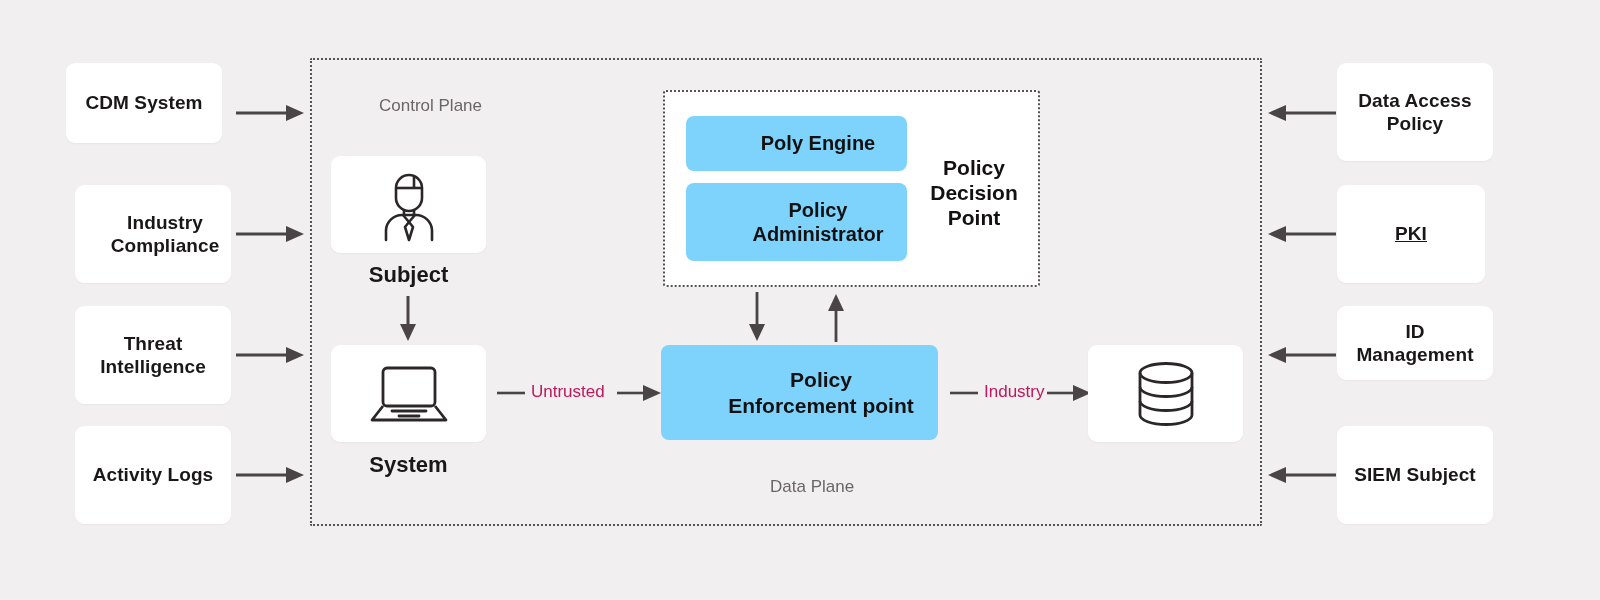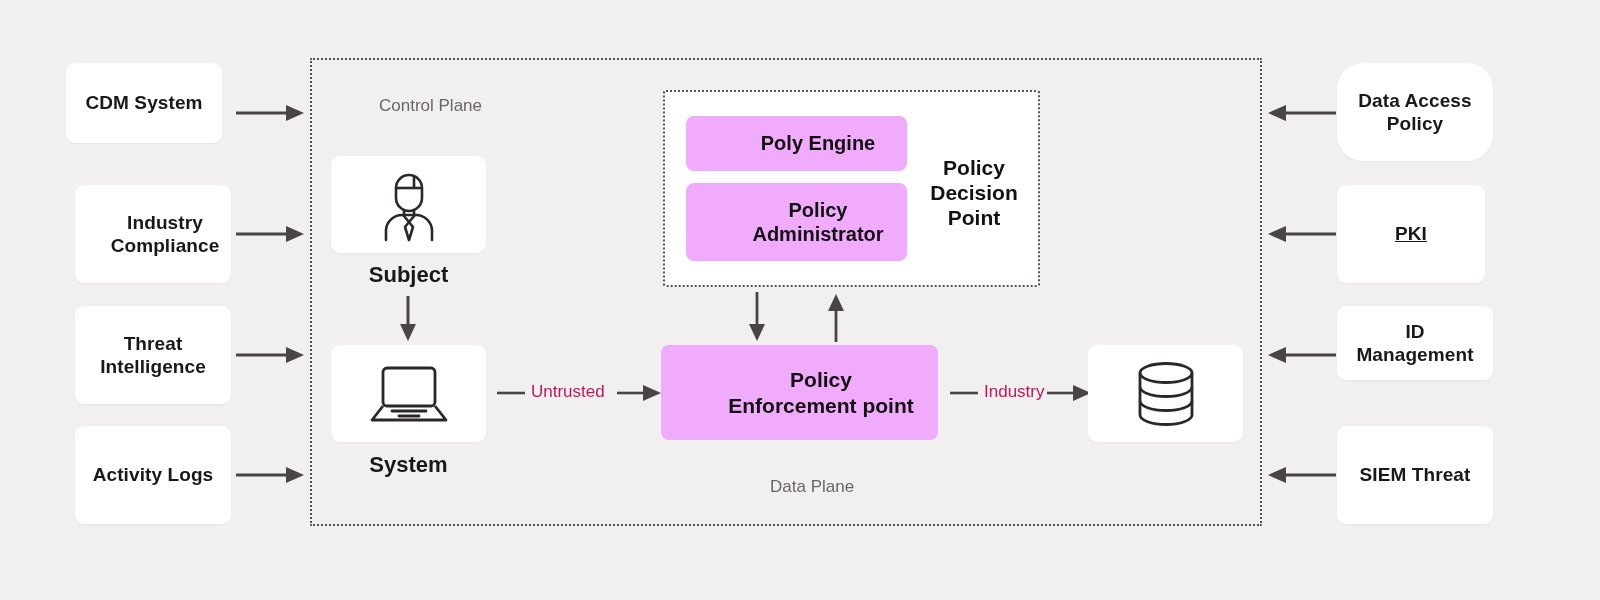--- a/index.html
+++ b/index.html
@@ -71,21 +71,21 @@
     white-space: pre-line;
   }
 
   
   .pdp-card {
     background: #ffffff;
     border: 2.5px dotted #575152;
     border-radius: 3px;
   }
   .gray-box {
-    background: #f0abfc;
+    background: #7dd3fc;
     border-radius: 8px;
     display: flex;
     align-items: center;
     justify-content: center;
     text-align: center;
     color: #141112;
     font-weight: bold;
     font-size: 20px;
     line-height: 1.22;
     white-space: pre-line;
@@ -146,33 +146,33 @@
   </svg>
   <svg class="abs" style="left:236px; top:342px;" width="70" height="26">
     <line x1="0" y1="13" x2="52" y2="13" stroke="#4a4446" stroke-width="3"></line>
     <polygon points="50,5 68,13 50,21" fill="#4a4446"></polygon>
   </svg>
   <svg class="abs" style="left:236px; top:462px;" width="70" height="26">
     <line x1="0" y1="13" x2="52" y2="13" stroke="#4a4446" stroke-width="3"></line>
     <polygon points="50,5 68,13 50,21" fill="#4a4446"></polygon>
   </svg>
 
-  <div class="abs card" style="left:1337px; top:63px; width:156px; height:98px;border-radius:26px;">
+  <div class="abs card" style="left:1337px; top:63px; width:156px; height:98px;">
     <span style="white-space:pre-line;">Data Access
 Policy</span>
   </div>
   <div class="abs card" style="left:1337px; top:185px; width:148px; height:98px;text-decoration:underline;">
     <span style="white-space:pre-line;">PKI</span>
   </div>
   <div class="abs card" style="left:1337px; top:306px; width:156px; height:74px;">
     <span style="white-space:pre-line;">ID
 Management</span>
   </div>
   <div class="abs card" style="left:1337px; top:426px; width:156px; height:98px;">
-    <span style="white-space:pre-line;">SIEM Threat</span>
+    <span style="white-space:pre-line;">SIEM Subject</span>
   </div>
 
   <svg class="abs" style="left:1266px; top:100px;" width="70" height="26">
     <line x1="18" y1="13" x2="70" y2="13" stroke="#4a4446" stroke-width="3"></line>
     <polygon points="20,5 2,13 20,21" fill="#4a4446"></polygon>
   </svg>
   <svg class="abs" style="left:1266px; top:221px;" width="70" height="26">
     <line x1="18" y1="13" x2="70" y2="13" stroke="#4a4446" stroke-width="3"></line>
     <polygon points="20,5 2,13 20,21" fill="#4a4446"></polygon>
   </svg>

